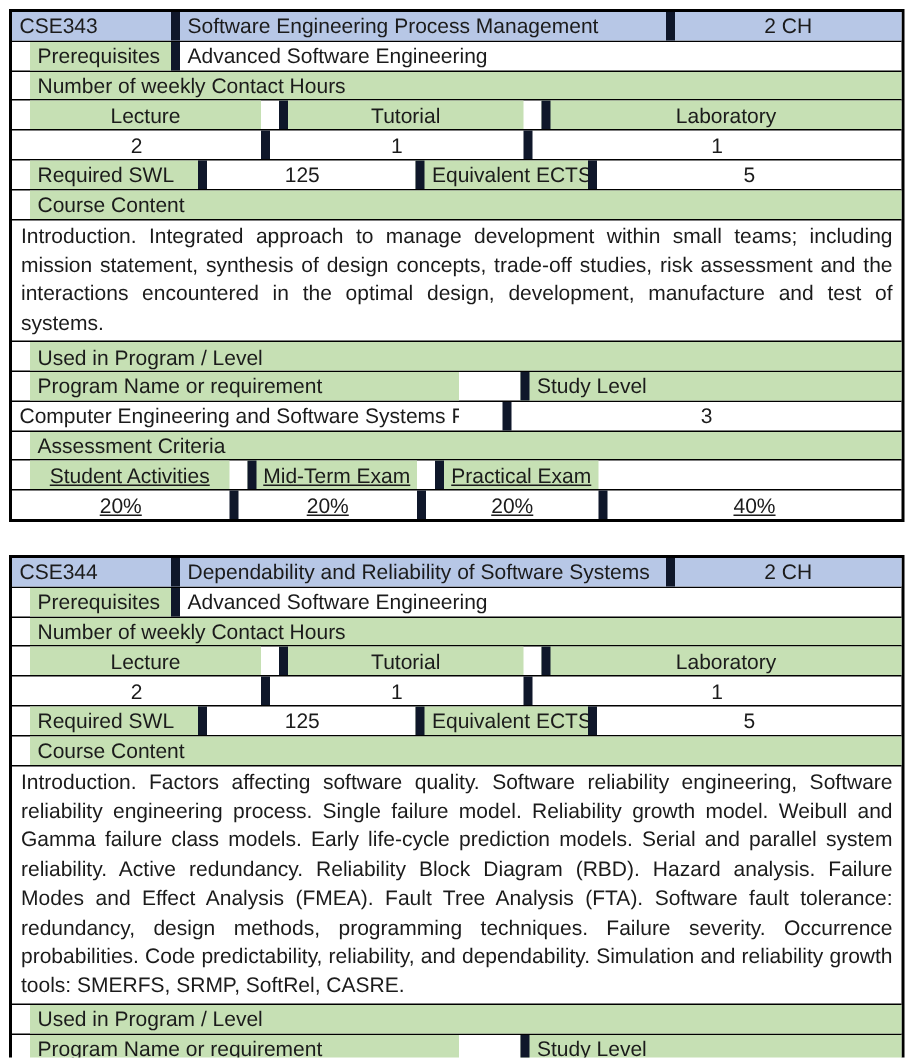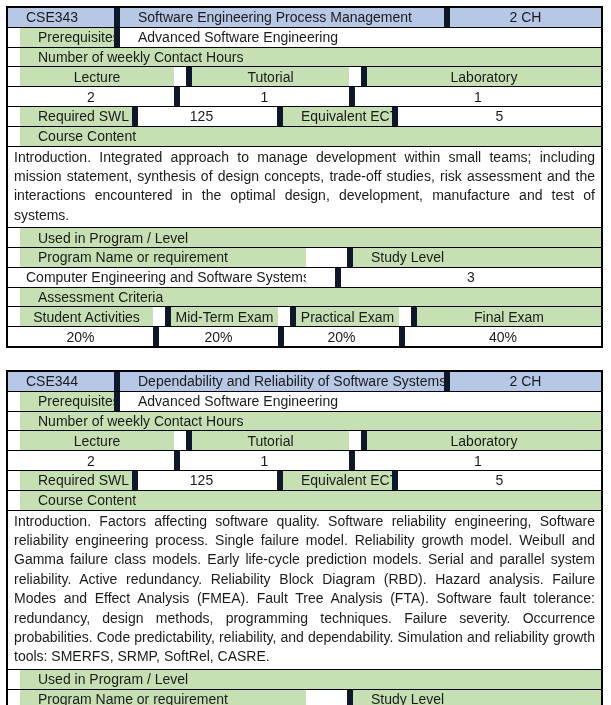--- a/index.html
+++ b/index.html
@@ -20,21 +20,21 @@
     border: 2px solid #000;
     margin-bottom: 22px;
     background: #fff;
   }
   .tr { display: grid; }
   .tr + .tr { border-top: 1px solid #000; }
   .td {
     display: flex;
     align-items: center;
     min-height: 18.8px;
-    padding: 0 18px;
+    padding: 0 5px;
     box-sizing: border-box;
     white-space: nowrap;
     overflow: hidden;
   }
   .td + .td { border-left: 6px solid #0f172a; }
   .td.par {
     display: block;
     white-space: normal;
     text-align: justify;
     line-height: 19.4px;
@@ -42,21 +42,21 @@
   }
   .blue  { background: #b7c7e6; }
   .green { background: #c6e0b4; margin-left: 12px; }
   .center { justify-content: center; text-align: center; }
   .tr-head    { grid-template-columns: 106px 1fr 157px; }
   .tr-prereq  { grid-template-columns: 106px 1fr; }
   .tr-one     { grid-template-columns: 1fr; }
   .tr-contact { grid-template-columns: 166px 175px 1fr; }
   .tr-swl     { grid-template-columns: 124px 133px 127px 1fr; }
   .tr-program { grid-template-columns: 1fr 266px; gap: 29px; }
-  .tr-assess  { grid-template-columns: 145px 125px 121px 1fr; }
+  .tr-assess  { grid-template-columns: 145px 125px 121px 1fr; text-decoration: underline; }
 </style>
 </head>
 <body>
 
 <div class="page">
 
   <div class="course-table">
     <div class="tr tr-head">
       <div class="td blue">CSE343</div>
       <div class="td blue">Software Engineering Process Management</div>
@@ -102,21 +102,20 @@
       <div class="td">Computer Engineering and Software Systems Program Elective</div>
       <div class="td center">3</div>
     </div>
     <div class="tr tr-one">
       <div class="td green">Assessment Criteria</div>
     </div>
     <div class="tr tr-assess">
       <div class="td green center">Student Activities</div>
       <div class="td green center">Mid-Term Exam</div>
       <div class="td green center">Practical Exam</div>
-      <div class="td green center">Final Exam</div>
     </div>
     <div class="tr tr-assess">
       <div class="td center">20%</div>
       <div class="td center">20%</div>
       <div class="td center">20%</div>
       <div class="td center">40%</div>
     </div>
   </div>
 
   <div class="course-table">

